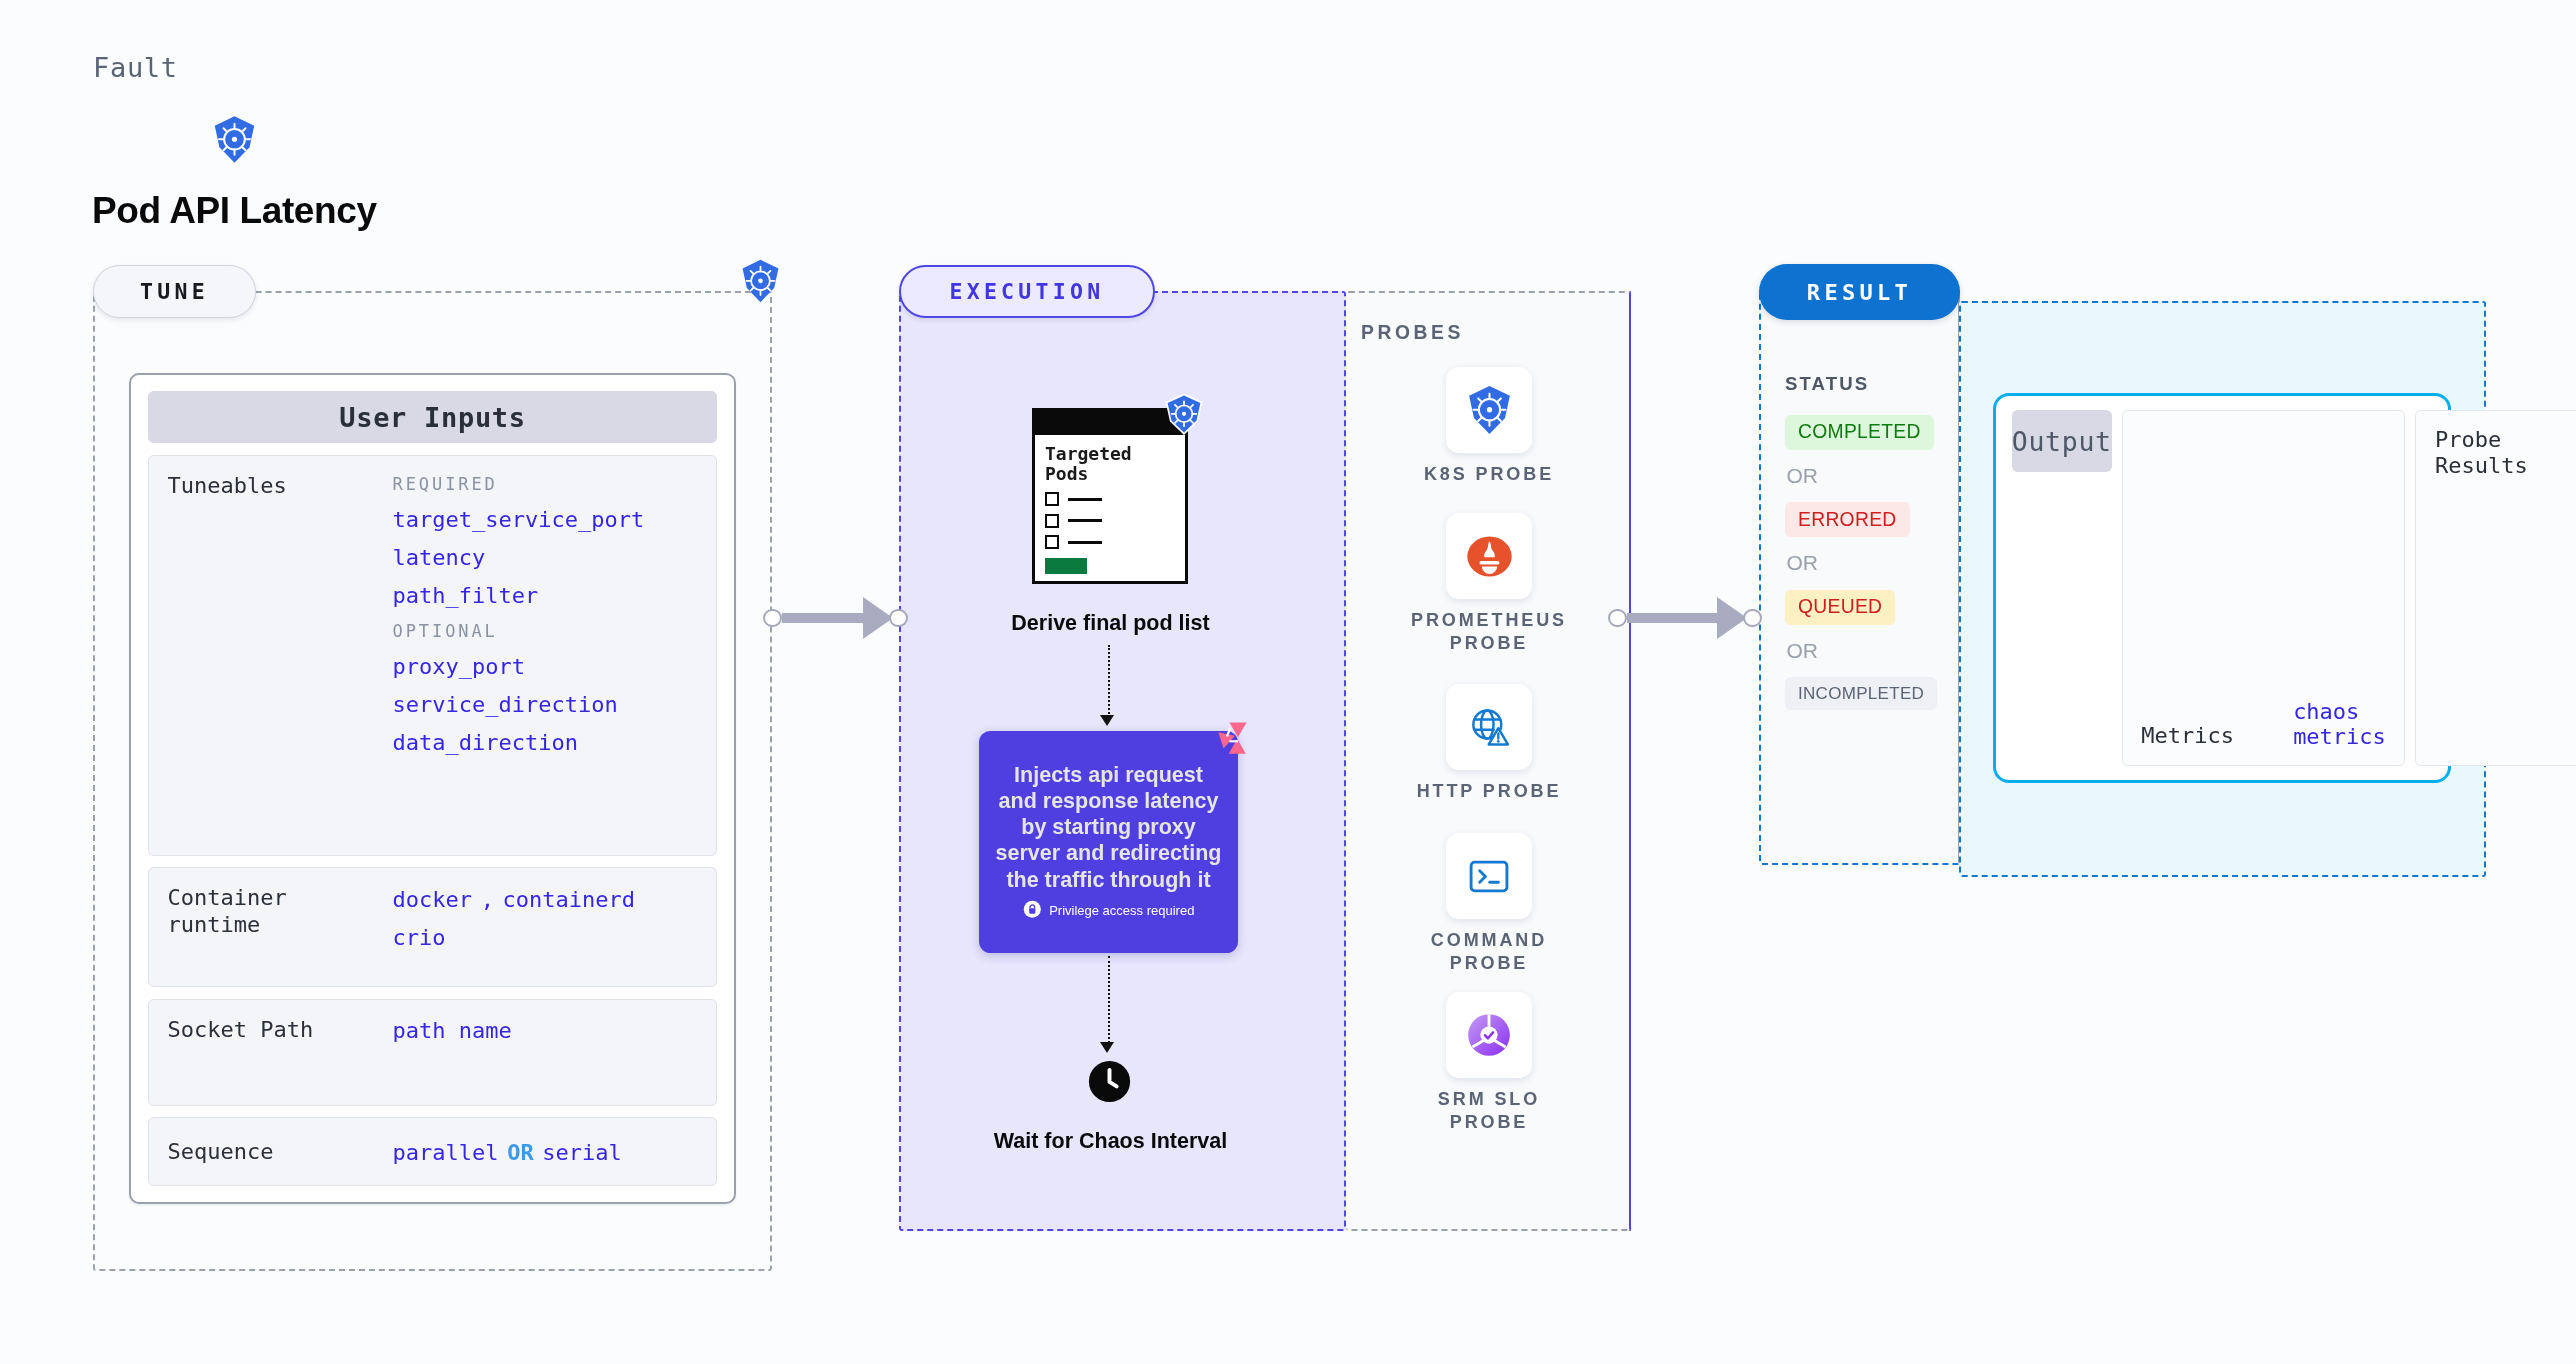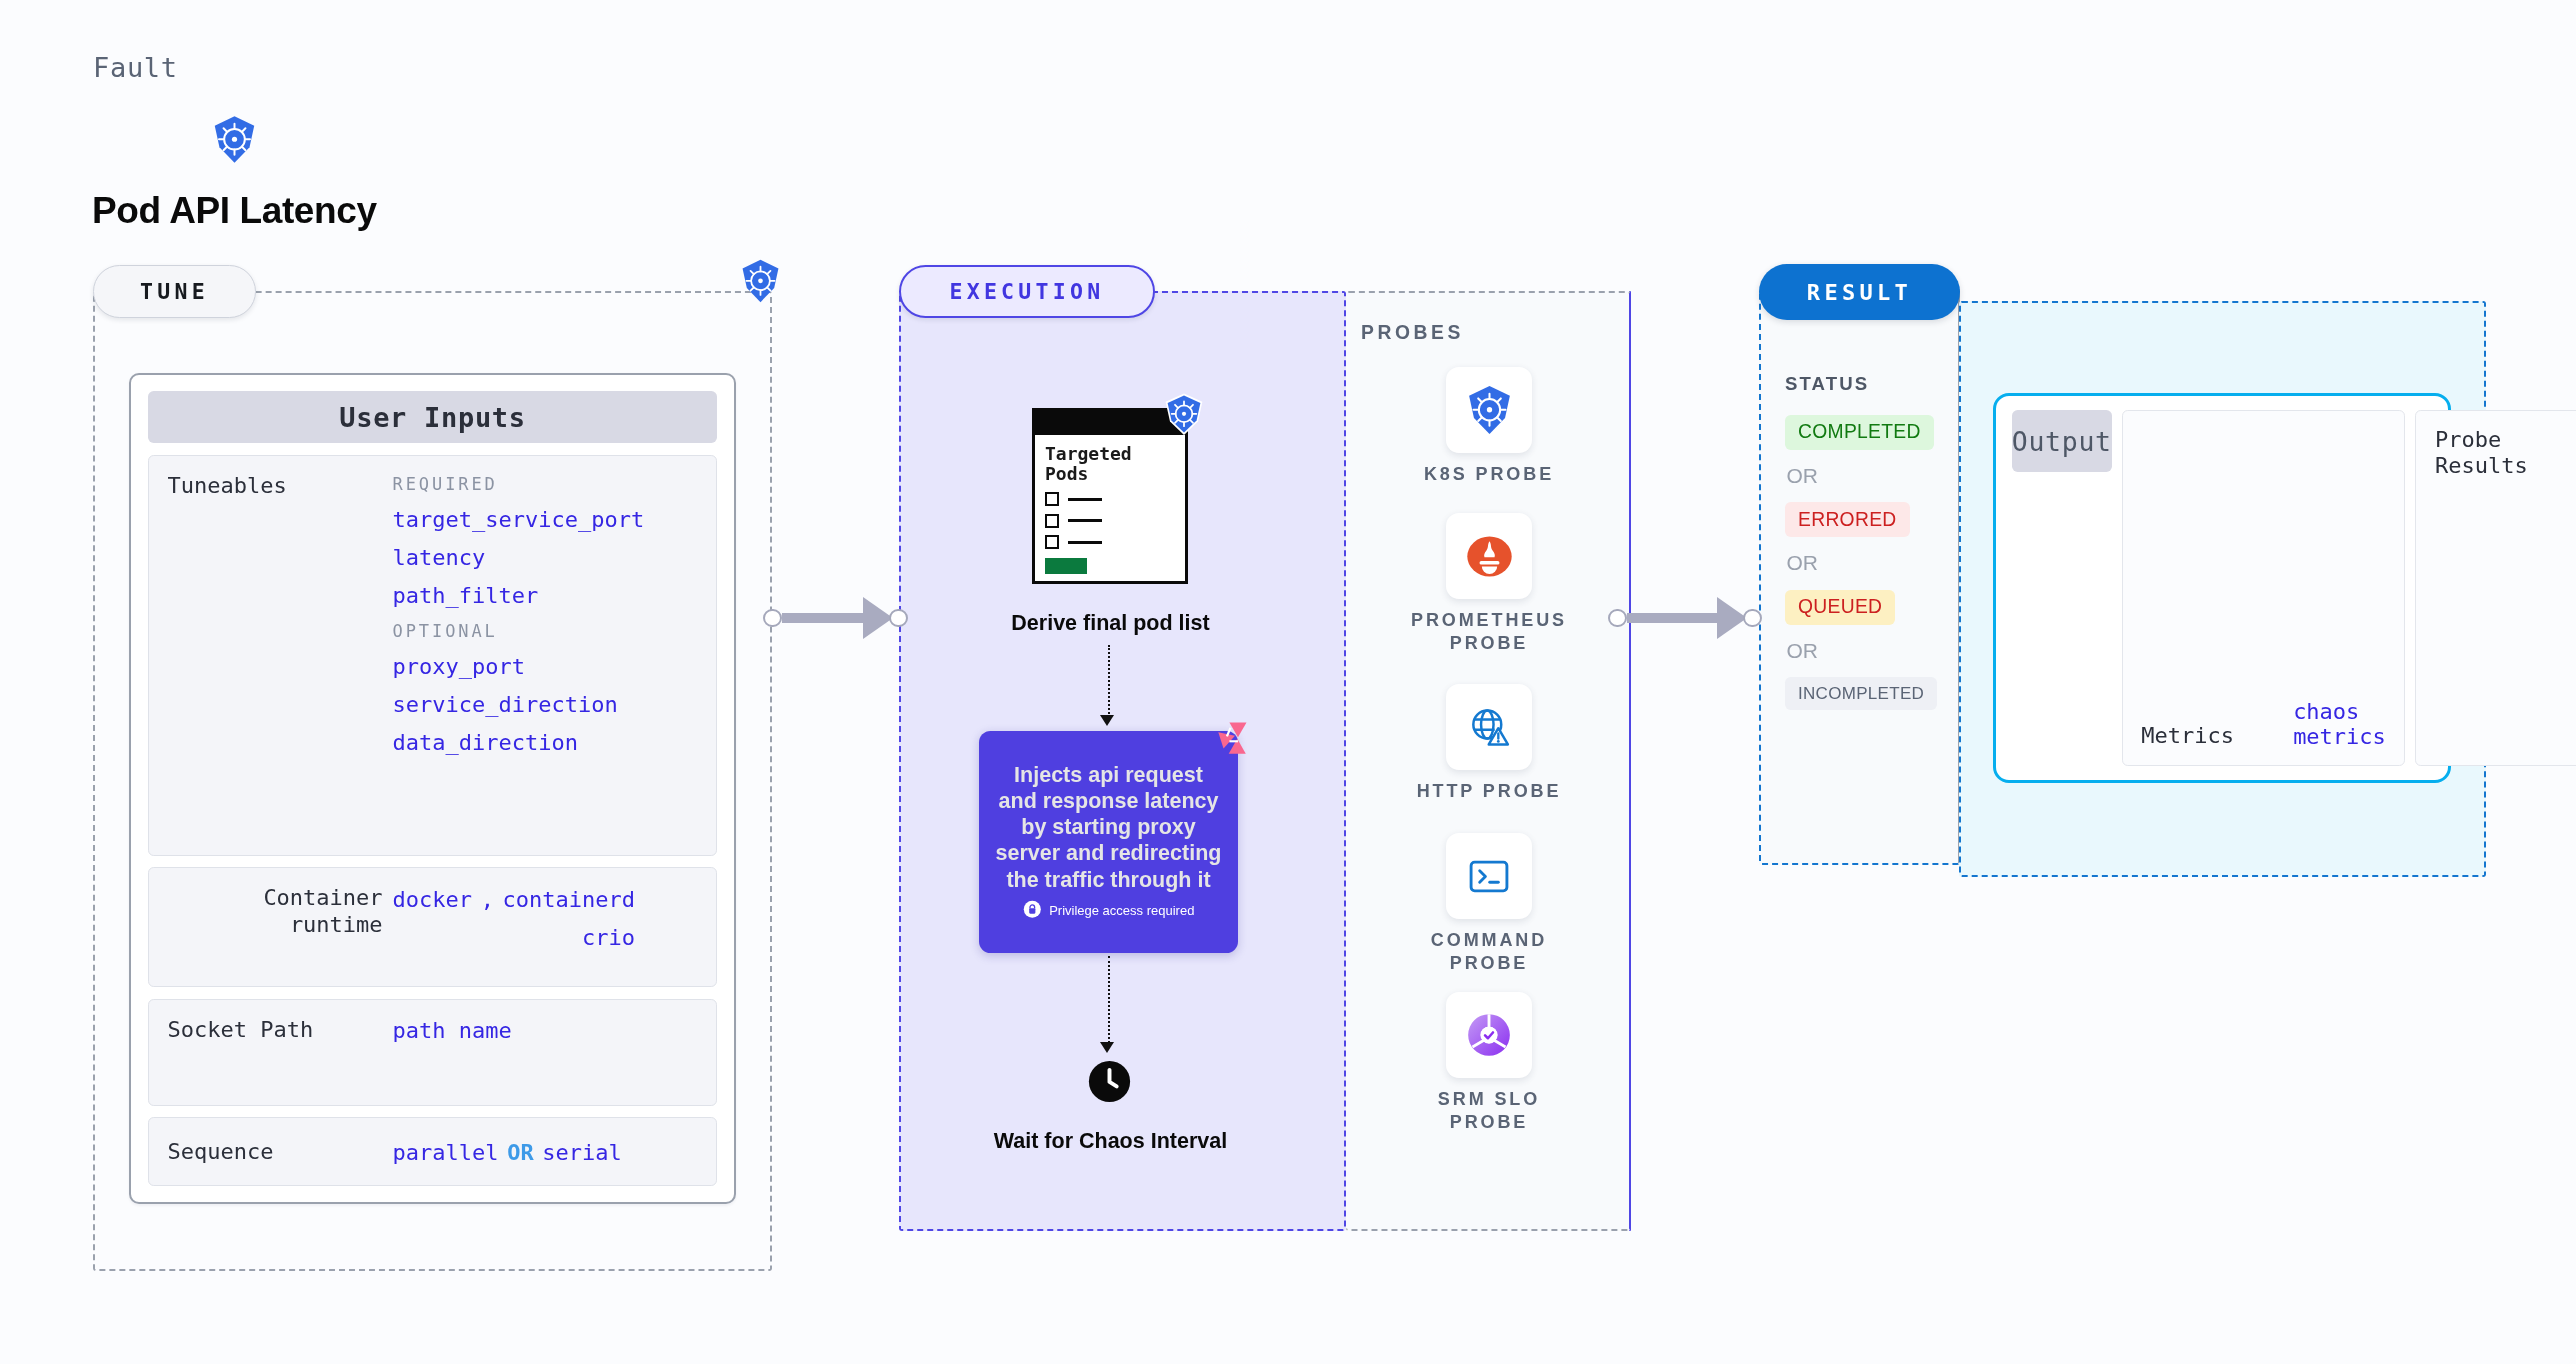--- a/index.html
+++ b/index.html
@@ -102,21 +102,21 @@
     font-family: "DejaVu Sans Mono", monospace; font-size: 17px; color: #8b93a3;
     letter-spacing: 2.9px;
   }
   .code {
     font-family: "DejaVu Sans Mono", monospace; font-size: 22px; color: #3526e3; font-weight: 400;
   }
   .code-line { display: flex; gap: 8.6px; align-items: baseline; }
   .code-or { font-family: "DejaVu Sans Mono", monospace; font-size: 22px; color: #3d9ae8; font-weight: 600; }
   .code-comma { font-family: "DejaVu Sans Mono", monospace; font-size: 22px; color: #3526e3; }
   .tune-block-1 { min-height: 401px; }
-  .tune-block-2 { min-height: 120px; text-align: right; }
+  .tune-block-2 { min-height: 120px; }
   .tune-block-3 { min-height: 107px; }
   .tune-block-4 { min-height: 69px; align-items: center; }
   .tune-block-4 .lbl { line-height: 1; }
 
   
   .pods-card {
     position: absolute; left: 1032px; top: 408px; width: 156px; height: 176px;
     background: #ffffff; border: 3.6px solid #0a0a0a;
   }
   .pods-card .bar { height: 24px; background: #0a0a0a; }

